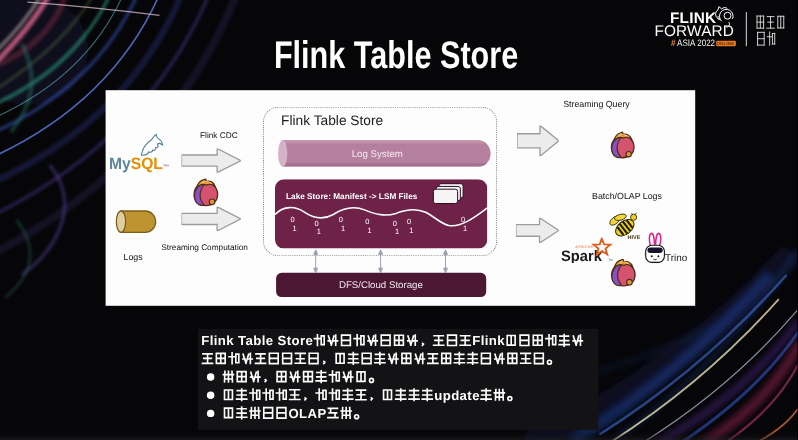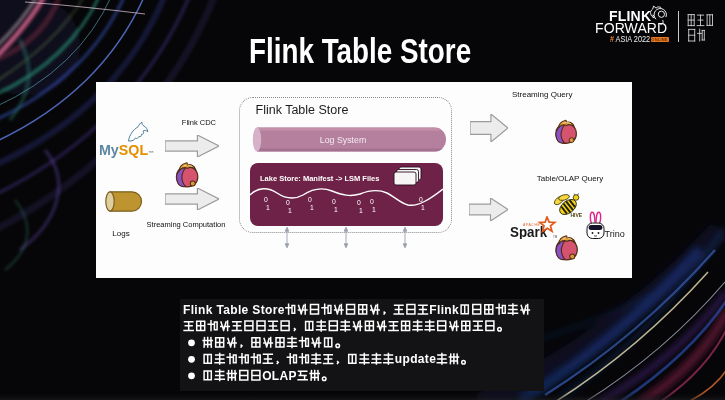--- a/index.html
+++ b/index.html
@@ -160,33 +160,34 @@
         <path d="M41,21.8 L39.2,17.8 L42.8,17.8 Z"></path>
 <line x1="100" y1="4.5" x2="100" y2="18.5"></line>
         <path d="M100,1.2 L98.2,5.2 L101.8,5.2 Z"></path>
         <path d="M100,21.8 L98.2,17.8 L101.8,17.8 Z"></path>
 <line x1="159" y1="4.5" x2="159" y2="18.5"></line>
         <path d="M159,1.2 L157.2,5.2 L160.8,5.2 Z"></path>
         <path d="M159,21.8 L157.2,17.8 L160.8,17.8 Z"></path>
 </g>
 </svg>
 
+<div class="abs" style="left:250.5px;top:247.5px;width:191.5px;height:22.5px;background:#4c1733;border-radius:5px;color:#f2e6ee;font-size:8.8px;text-align:center;line-height:22.5px">DFS/Cloud Storage</div>
 
 <div class="abs" style="left:512px;top:91px;width:100px;text-align:left;font-size:8px;color:#111;line-height:1">Streaming Query</div>
 <svg width="38" height="28" viewBox="0 0 38 28" style="position:absolute;left:469.5px;top:113.5px">
       <polygon points="0,7.6 20.9,7.6 20.9,0 38,14.0 20.9,28 20.9,20.4 0,20.4" fill="#ececec" stroke="#9c9c9c" stroke-width="1.2"></polygon>
     </svg>
 <svg viewBox="0 0 48 48" width="26" height="27" style="position:absolute;left:551.5px;top:117.5px">
 <path d="M25,10 C36,8 45,17 45,28 C45,39 37,46 26,46 C14,46 7,39 7,28 C7,18 14,12 25,10 Z" fill="#d5536e" stroke="#4f2d15" stroke-width="2.2"></path>
 <path d="M17,12 C9,18 5,28 9,38 C11,44 18,47 23,45 C17,38 16,31 17,25 C18,20 20,15 24,11 Z" fill="#8a50c7" stroke="#4f2d15" stroke-width="2"></path>
 <path d="M11,18 C13,10 18,5 23,4 C26,2 28,4 25,8 C31,4 39,8 41,15 C36,11 30,11 27,13 C21,10 15,13 11,18 Z" fill="#e6a23c" stroke="#4f2d15" stroke-width="2"></path>
 <path d="M20,9 C25,6 31,7 35,10" stroke="#f3d08a" stroke-width="1.6" fill="none"></path>
 <circle cx="36" cy="40" r="4.5" fill="#d9983a" stroke="#4f2d15" stroke-width="1.8"></circle>
 </svg>
-<div class="abs" style="left:520px;top:175px;width:100px;text-align:center;font-size:8px;color:#111;line-height:1">Table/OLAP Query</div>
+<div class="abs" style="left:520px;top:175px;width:100px;text-align:center;font-size:8px;color:#111;line-height:1">Batch/OLAP Logs</div>
 <svg width="39" height="23" viewBox="0 0 39 23" style="position:absolute;left:468.5px;top:197.5px">
       <polygon points="0,6.2 21.5,6.2 21.5,0 39,11.5 21.5,23 21.5,16.8 0,16.8" fill="#ececec" stroke="#9c9c9c" stroke-width="1.2"></polygon>
     </svg>
 
 <svg class="abs" width="32" height="25" viewBox="0 0 32 25" style="left:551px;top:193px">
 <ellipse cx="8" cy="7.5" rx="5.5" ry="3" fill="#f6d63c" stroke="#3a3208" stroke-width="0.8" transform="rotate(-40 8 7.5)"></ellipse>
 <ellipse cx="13" cy="4.5" rx="5.5" ry="2.6" fill="#f6d63c" stroke="#3a3208" stroke-width="0.8" transform="rotate(-15 13 4.5)"></ellipse>
 <g transform="rotate(-38 17 14)">
 <ellipse cx="17" cy="14" rx="9.5" ry="6" fill="#f3d018" stroke="#2a2a10" stroke-width="0.9"></ellipse>
 <path d="M12,9.5 L12,18.5 M15.5,8.4 L15.5,19.6 M19,8.4 L19,19.6 M22.5,9.5 L22.5,18.5" stroke="#1e1e0c" stroke-width="1.9"></path>

